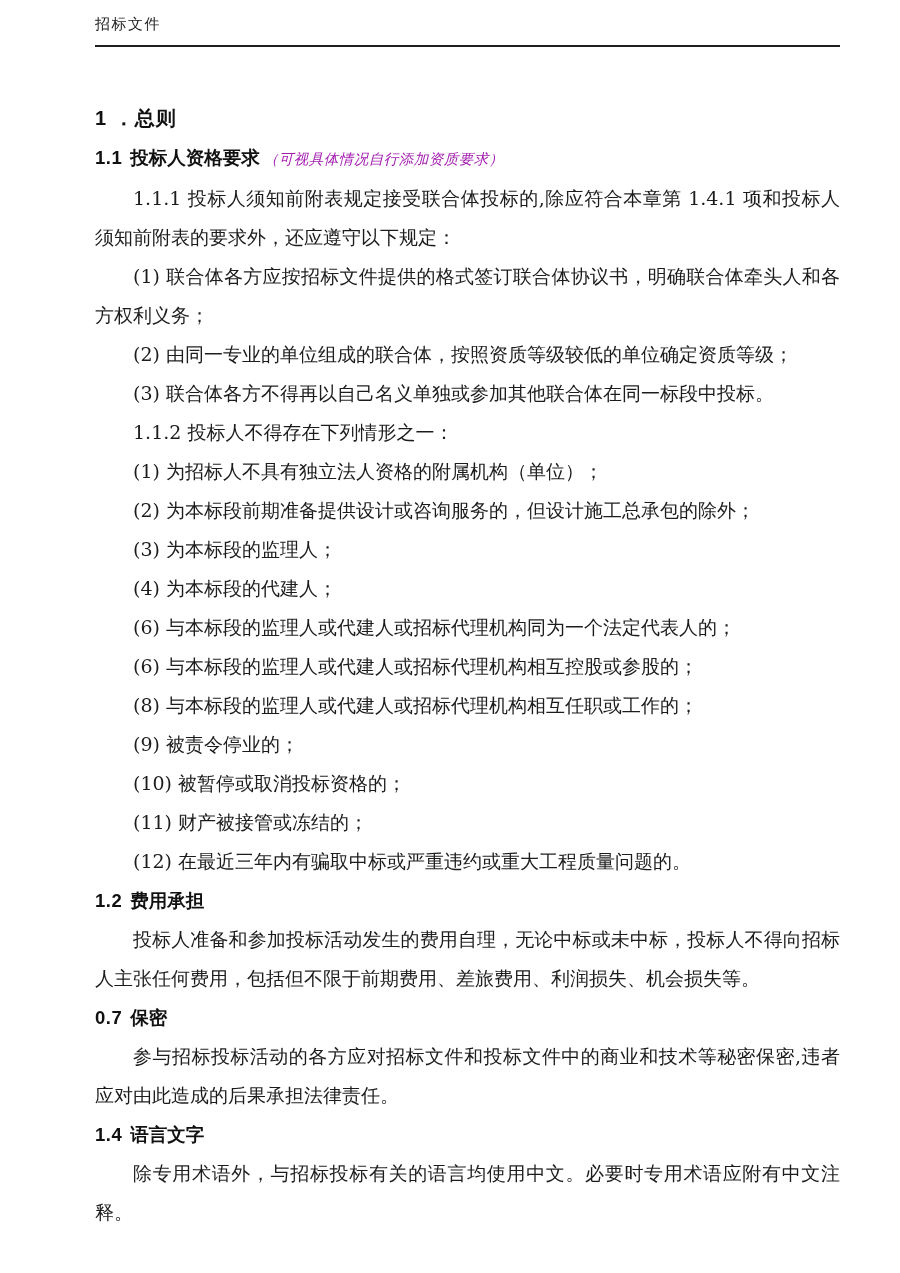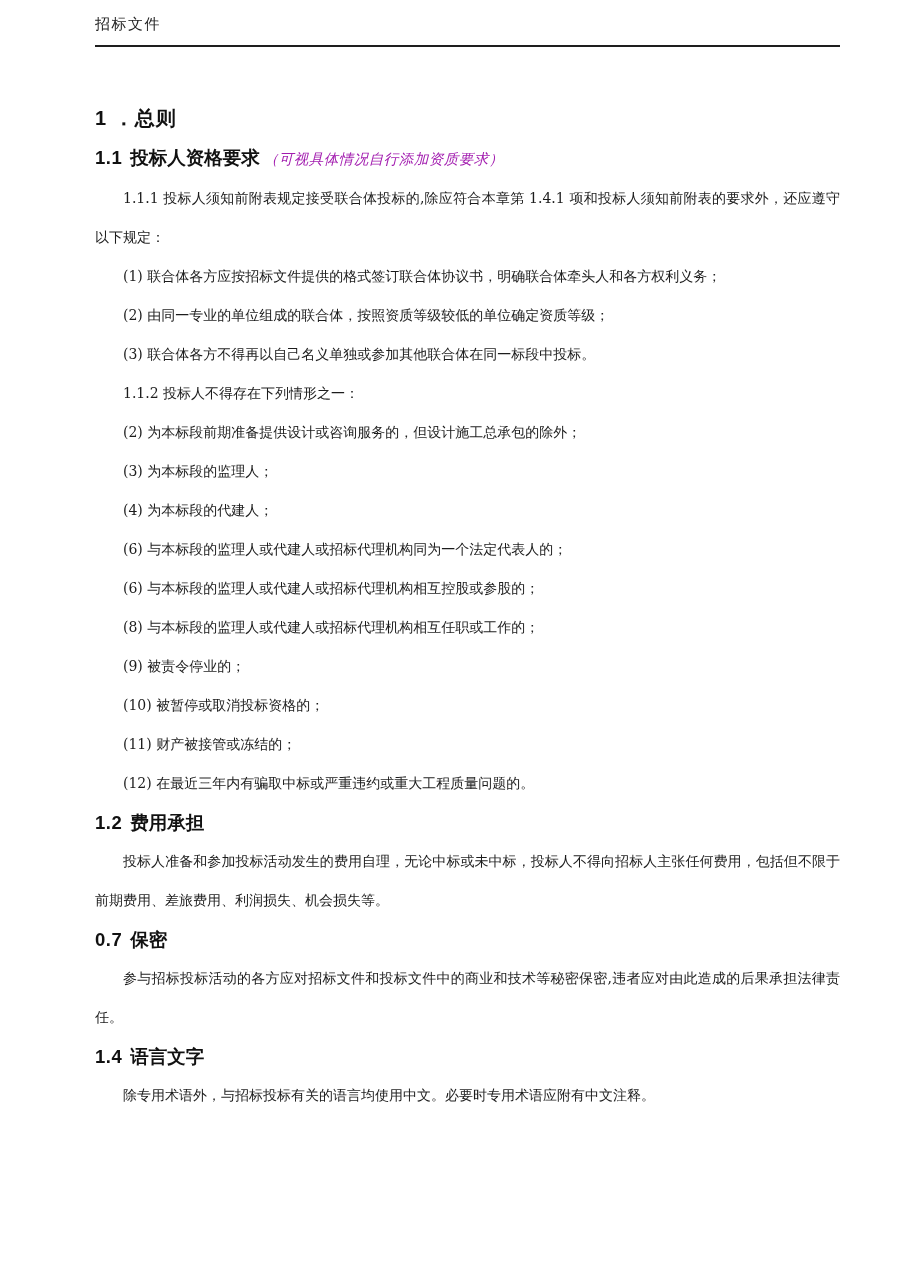--- a/index.html
+++ b/index.html
@@ -54,21 +54,21 @@
     font-family: "DejaVu Serif", "Liberation Serif", serif;
     font-style: italic;
     font-weight: normal;
     font-size: 14.5px;
     letter-spacing: 0.5px;
     color: #a21caf;
     margin-left: 4px;
   }
   .body-text p {
     margin: 0;
-    font-size: 14px;
+    font-size: 19px;
     line-height: 39px;
     text-align: justify;
     text-indent: 2em;
     color: #1c1c1c;
   }
 </style>
 </head>
 <body>
 
 <div class="page">
@@ -83,20 +83,21 @@
   <div>
     <div class="section-heading">
       <span class="sec-num">1.1</span><span>投标人资格要求</span><span class="section-note">（可视具体情况自行添加资质要求）</span>
     </div>
     <div class="body-text">
       <p>1.1.1 投标人须知前附表规定接受联合体投标的,除应符合本章第 1.4.1 项和投标人须知前附表的要求外，还应遵守以下规定：</p>
       <p>(1) 联合体各方应按招标文件提供的格式签订联合体协议书，明确联合体牵头人和各方权利义务；</p>
       <p>(2) 由同一专业的单位组成的联合体，按照资质等级较低的单位确定资质等级；</p>
       <p>(3) 联合体各方不得再以自己名义单独或参加其他联合体在同一标段中投标。</p>
       <p>1.1.2 投标人不得存在下列情形之一：</p>
+      <p>(1) 为招标人不具有独立法人资格的附属机构（单位）；</p>
       <p>(2) 为本标段前期准备提供设计或咨询服务的，但设计施工总承包的除外；</p>
       <p>(3) 为本标段的监理人；</p>
       <p>(4) 为本标段的代建人；</p>
       <p>(6) 与本标段的监理人或代建人或招标代理机构同为一个法定代表人的；</p>
       <p>(6) 与本标段的监理人或代建人或招标代理机构相互控股或参股的；</p>
       <p>(8) 与本标段的监理人或代建人或招标代理机构相互任职或工作的；</p>
       <p>(9) 被责令停业的；</p>
       <p>(10) 被暂停或取消投标资格的；</p>
       <p>(11) 财产被接管或冻结的；</p>
       <p>(12) 在最近三年内有骗取中标或严重违约或重大工程质量问题的。</p>

